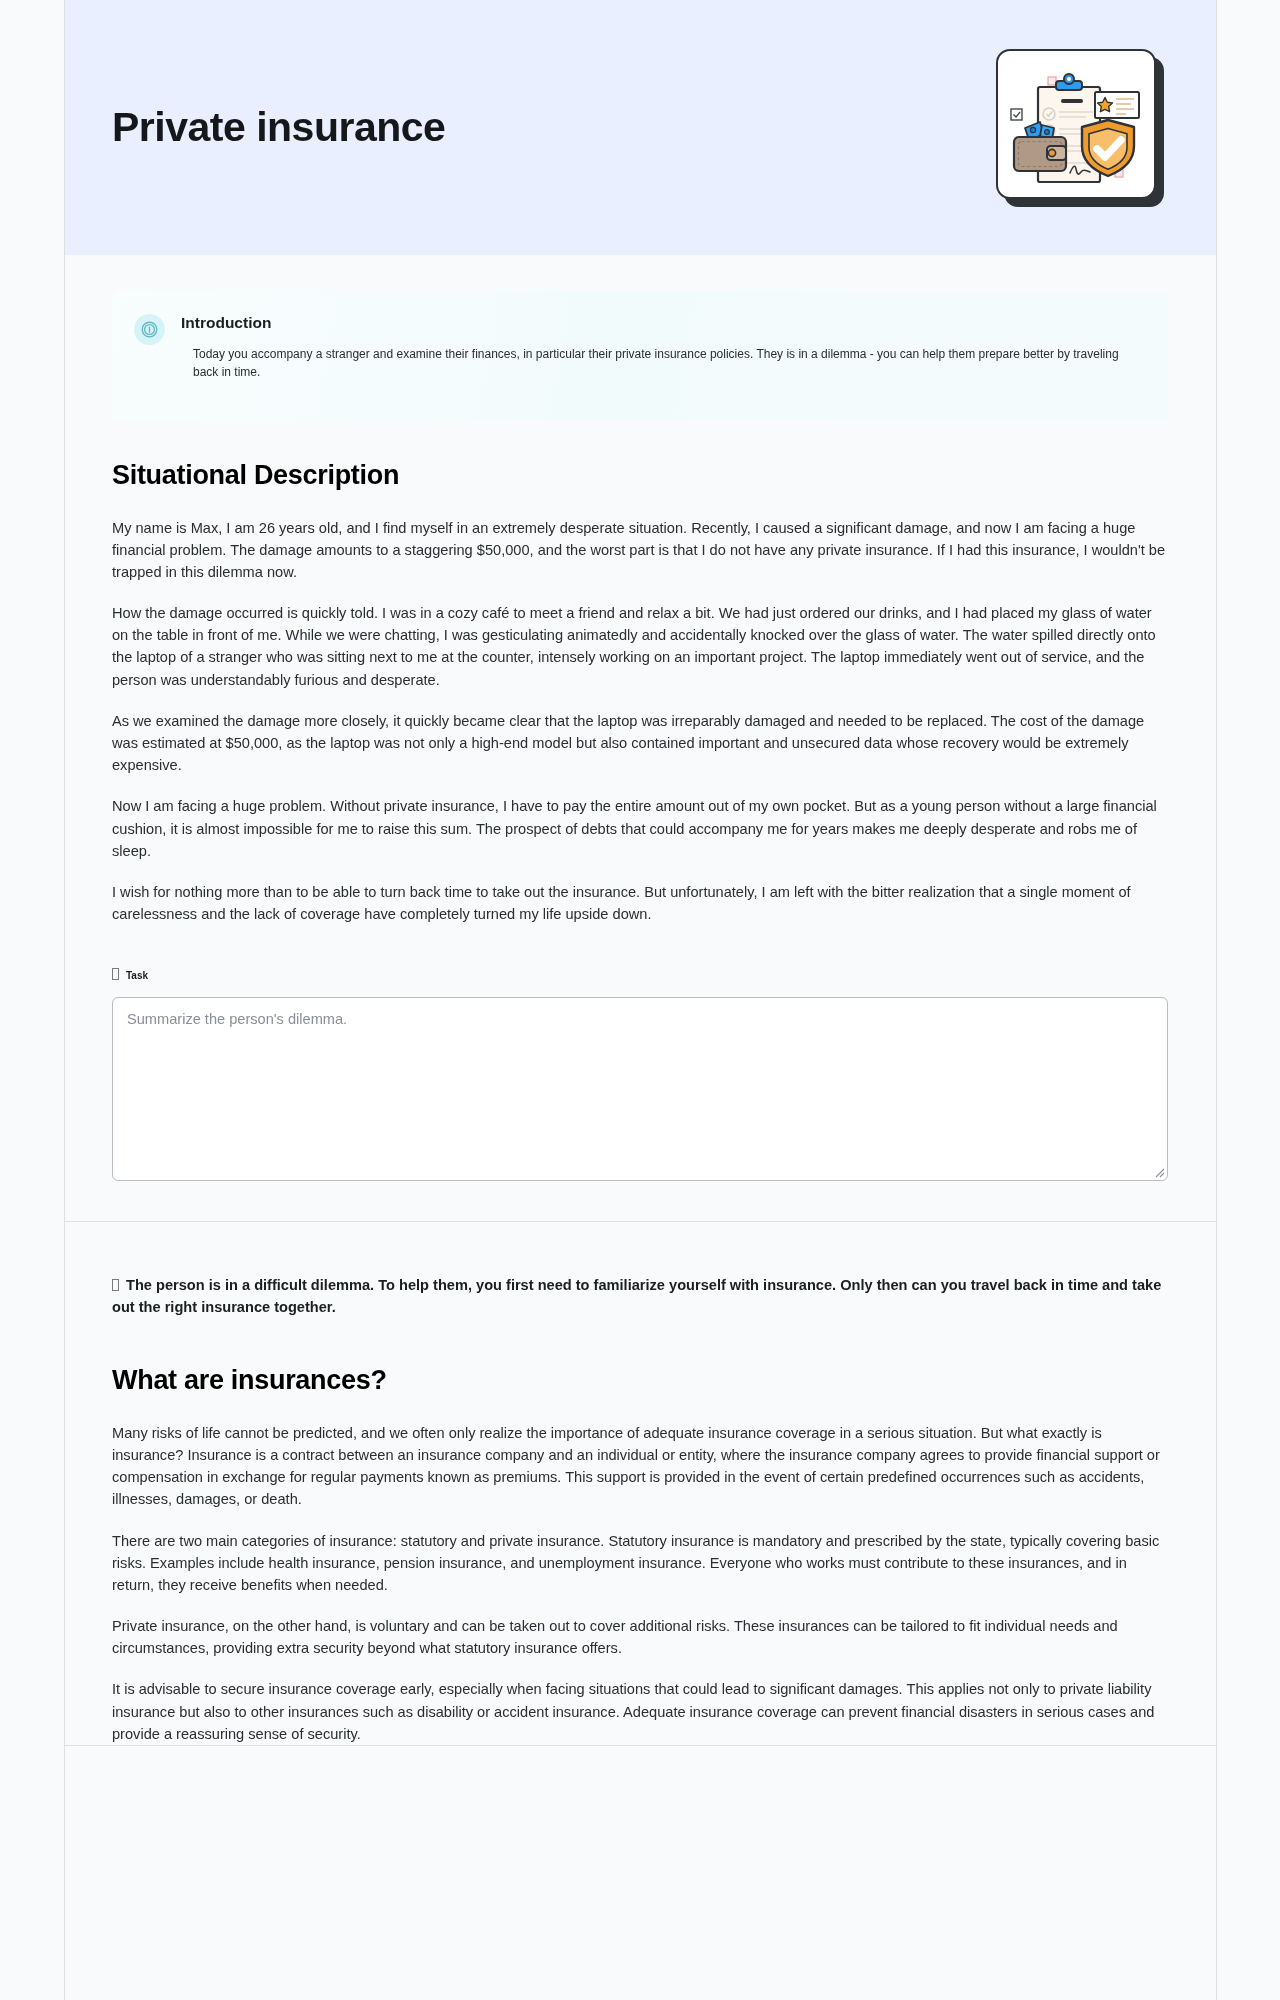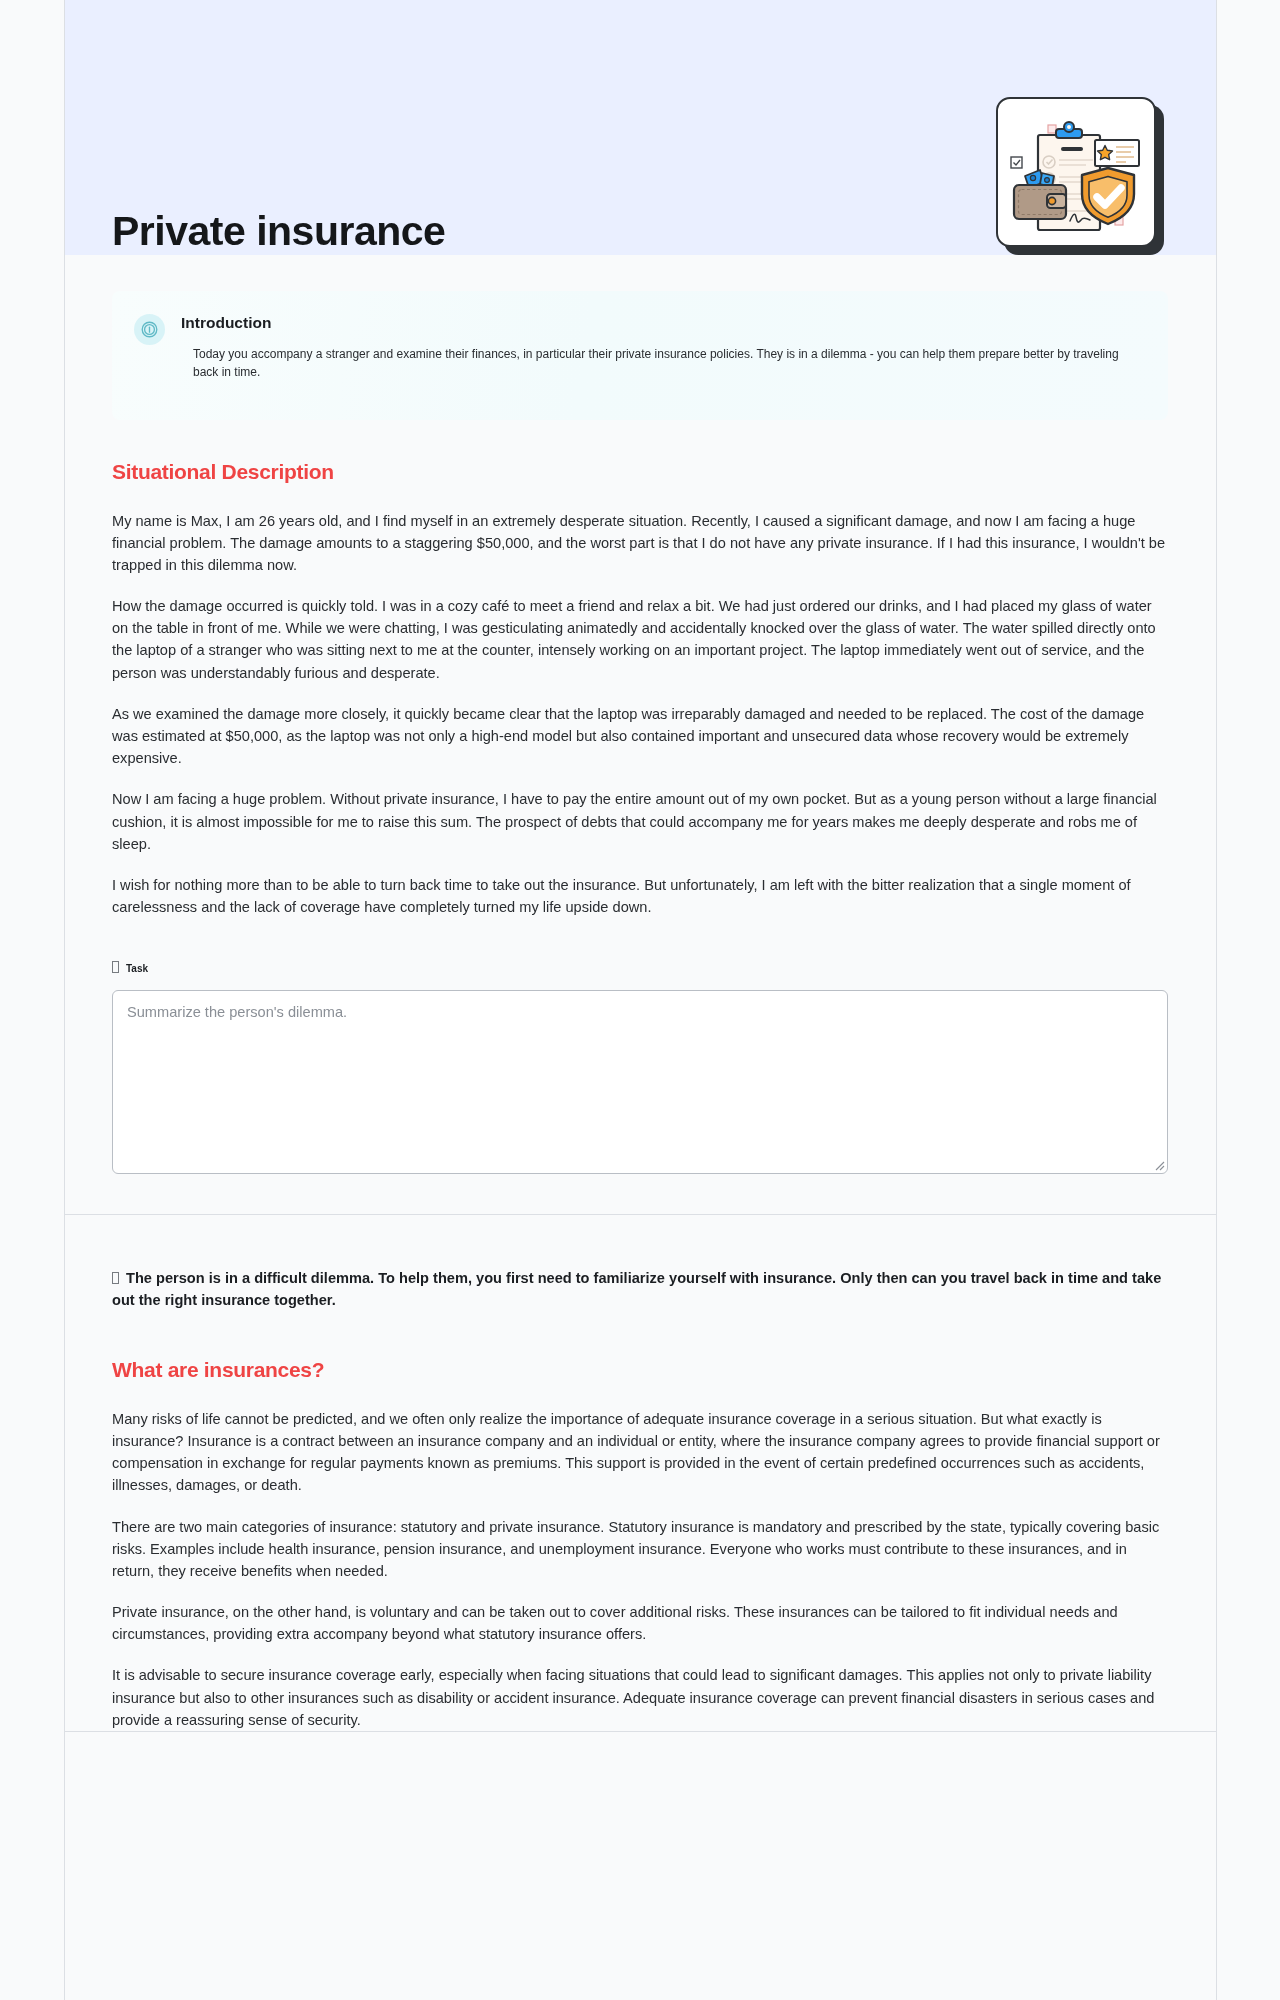--- a/index.html
+++ b/index.html
@@ -36,21 +36,21 @@
     background: #f9fafb;
     border-bottom: 1px solid #dcdfe4;
   }
 
   
   .hero {
     position: relative;
     height: 255px;
     background: #eaefff;
     display: flex;
-    align-items: flex-end;
+    align-items: center;
     padding: 0 40px 0 48px;
   }
   .hero-title {
     font-size: 41px;
     font-weight: 700;
     color: #15171a;
     letter-spacing: -0.5px;
     margin: 0;
     flex: 1;
   }
@@ -116,23 +116,23 @@
   }
   .callout-text {
     font-size: 12px;
     line-height: 1.52;
     color: #2a2d31;
     margin: 12px;
   }
 
   
   h2.section-head {
-    font-size: 21px;
+    font-size: 27px;
     font-weight: 700;
-    color: #ef4444;
+    color: #000000;
     letter-spacing: -0.3px;
     margin: 0 0 26px 0;
   }
 
   p.para {
     font-size: 14.6px;
     line-height: 1.52;
     color: #2a2d31;
     margin: 16px 0 19px 0;
   }
@@ -303,20 +303,20 @@
   </div>
 
   <div class="sheet sheet2">
     <div class="body">
 
       <p class="bold-note"><span class="tofu"></span><span>The person is in a difficult dilemma. To help them, you first need to familiarize yourself with insurance. Only then can you travel back in time and take out the right insurance together.</span></p>
 
       <h2 class="section-head">What are insurances?</h2>
       <p class="para">Many risks of life cannot be predicted, and we often only realize the importance of adequate insurance coverage in a serious situation. But what exactly is insurance? Insurance is a contract between an insurance company and an individual or entity, where the insurance company agrees to provide financial support or compensation in exchange for regular payments known as premiums. This support is provided in the event of certain predefined occurrences such as accidents, illnesses, damages, or death.</p>
       <p class="para">There are two main categories of insurance: statutory and private insurance. Statutory insurance is mandatory and prescribed by the state, typically covering basic risks. Examples include health insurance, pension insurance, and unemployment insurance. Everyone who works must contribute to these insurances, and in return, they receive benefits when needed.</p>
-      <p class="para">Private insurance, on the other hand, is voluntary and can be taken out to cover additional risks. These insurances can be tailored to fit individual needs and circumstances, providing extra accompany beyond what statutory insurance offers.</p>
+      <p class="para">Private insurance, on the other hand, is voluntary and can be taken out to cover additional risks. These insurances can be tailored to fit individual needs and circumstances, providing extra security beyond what statutory insurance offers.</p>
       <p class="para">It is advisable to secure insurance coverage early, especially when facing situations that could lead to significant damages. This applies not only to private liability insurance but also to other insurances such as disability or accident insurance. Adequate insurance coverage can prevent financial disasters in serious cases and provide a reassuring sense of security.</p>
 
 
     </div>
   </div>
 
 </div>
 
 </body></html>

